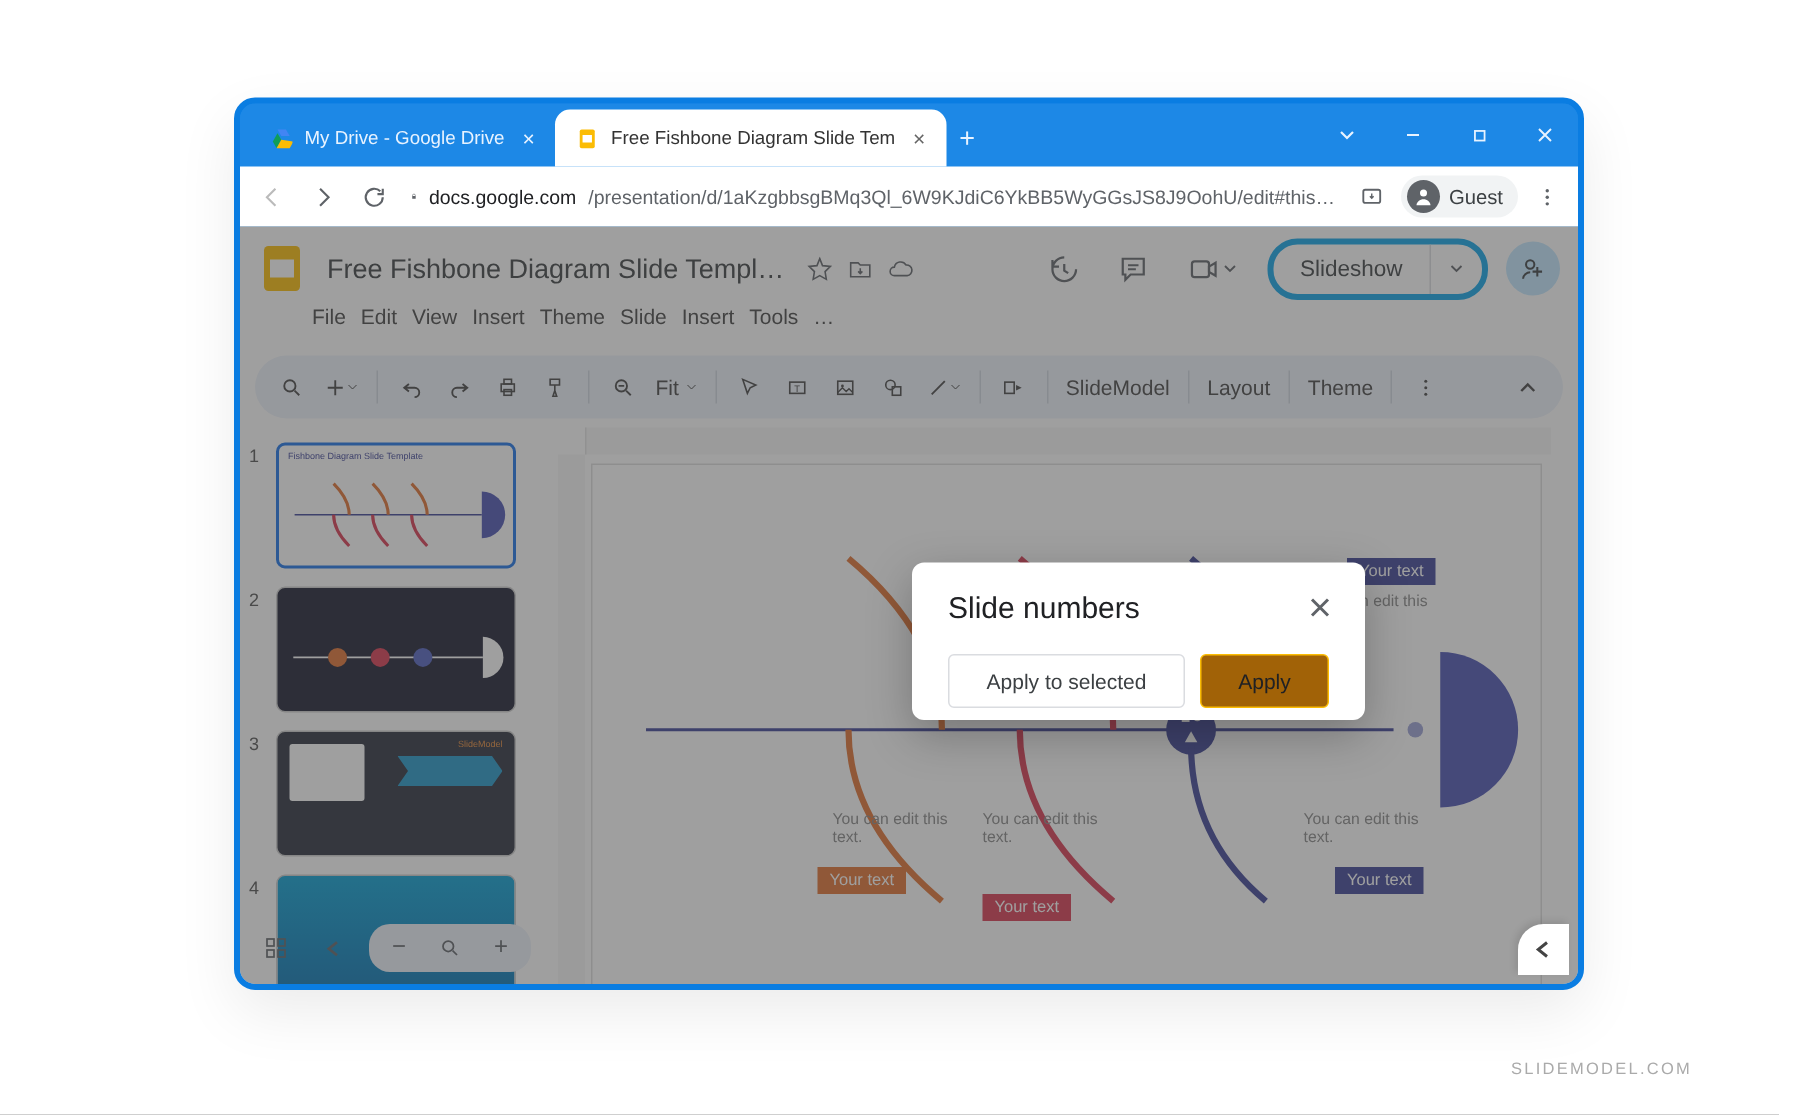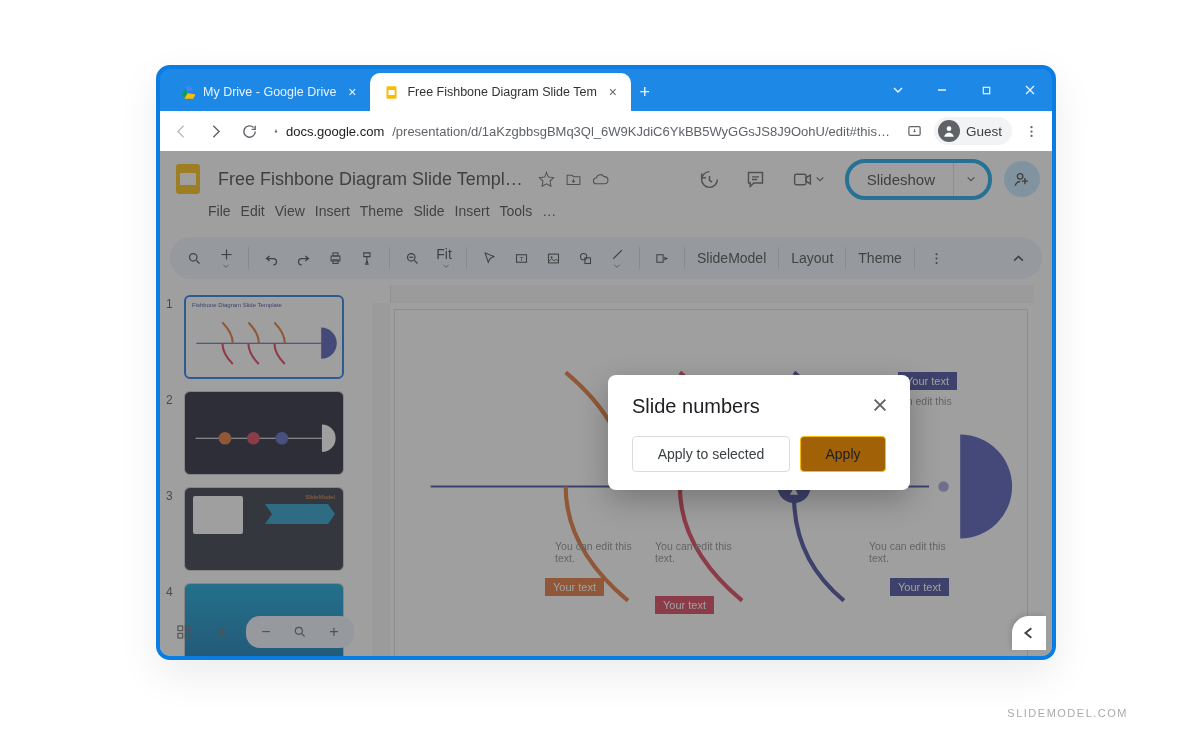--- a/index.html
+++ b/index.html
@@ -33,42 +33,42 @@
   .menubar { display: flex; gap: 10px; font-size: 14px; color: #444; padding: 2px 0 0 48px; }
   .menubar span { cursor: pointer; }
   .hdr-right { display: flex; align-items: center; gap: 12px; }
   .hdr-icon { width: 34px; height: 34px; display: flex; align-items: center; justify-content: center; color: #5f6368; cursor: pointer; border-radius: 50%; }
   .slideshow-btn { display: flex; align-items: center; border: 4px solid #0ea5e9; border-radius: 20px; overflow: hidden; }
   .slideshow-btn .main { padding: 8px 18px; font-size: 15px; color: #3c4043; border-right: 1px solid #dadce0; cursor: pointer; }
   .slideshow-btn .dd { padding: 8px 12px; cursor: pointer; color: #5f6368; }
   .share-btn { width: 36px; height: 36px; background: #c2e7ff; border-radius: 50%; display: flex; align-items: center; justify-content: center; color: #3c4043; cursor: pointer; }
   
   .toolbar { height: 42px; margin: 18px 10px 0 10px; background: #edf2fa; border-radius: 22px; display: flex; align-items: center; padding: 0 10px; gap: 4px; font-size: 14px; color: #444; }
-  .tbtn { min-width: 28px; height: 28px; display: flex; align-items: center; justify-content: center; cursor: pointer; border-radius: 4px; color: #444; padding: 0 4px; flex-direction: column; }
+  .tbtn { min-width: 28px; height: 28px; display: flex; align-items: center; justify-content: center; cursor: pointer; border-radius: 4px; color: #444; padding: 0 4px; }
   .tsep { width: 1px; height: 22px; background: #cfd6e0; margin: 0 4px; }
   .toolbar .collapse { margin-left: auto; }
   
   .workspace { display: flex; height: calc(100% - 110px); padding-top: 6px; }
   .thumbs { width: 190px; padding: 10px 6px; overflow: hidden; }
   .thumb-row { display: flex; gap: 6px; margin-bottom: 12px; }
   .thumb-num { width: 12px; font-size: 12px; color: #555; padding-top: 2px; }
   .thumb { flex: 1; height: 84px; border: 1px solid #ccc; border-radius: 6px; background: #111; position: relative; overflow: hidden; }
   .thumb.sel { border: 2px solid #1a73e8; background: #fff; }
   .thumb.wht { background: #fff; }
   .thumb.grad { background: linear-gradient(180deg, #08a0d4, #0670b1); }
   
   .canvas-area { flex: 1; position: relative; padding: 0 10px 0 20px; }
   .ruler-h { position: absolute; top: 0; left: 40px; right: 18px; height: 18px; background: #f6f6f6; border-left: 1px solid #e3e3e3; }
   .ruler-v { position: absolute; top: 18px; left: 22px; width: 18px; bottom: 0; background: #f6f6f6; }
   .canvas { position: absolute; top: 24px; left: 44px; right: 24px; bottom: 10px; background: #fff; border: 1px solid #ddd; }
   
   .fishbone-label { position: absolute; background: #3c4296; color: #fff; font-size: 11px; padding: 3px 8px; }
   .edit-text { position: absolute; font-size: 10.5px; color: #888; width: 80px; }
   
-  .dialog { position: absolute; z-index: 100; left: 448px; top: 306px; width: 302px; background: #fff; border-radius: 8px; box-shadow: 0 10px 30px rgba(0,0,0,0.25); padding: 20px 24px 18px 24px; }
+  .dialog { position: absolute; z-index: 100; left: 448px; top: 306px; width: 302px; background: #fff; border-radius: 8px; box-shadow: 0 10px 30px rgba(0,0,0,0.25); padding: 20px 24px 8px 24px; }
   .dialog h2 { font-size: 20px; font-weight: 400; color: #202124; margin-bottom: 18px; }
   .dialog .close { position: absolute; top: 18px; right: 18px; width: 24px; height: 24px; display: flex; align-items: center; justify-content: center; color: #5f6368; cursor: pointer; }
   .radio-row { display: flex; gap: 22px; margin-bottom: 14px; }
   .radio-opt { display: flex; align-items: center; gap: 8px; font-size: 14px; color: #3c4043; cursor: pointer; }
   .radio { width: 16px; height: 16px; border: 2px solid #5f6368; border-radius: 50%; display: flex; align-items: center; justify-content: center; }
   .radio.on { border-color: #1a73e8; }
   .radio.on::after { content: ''; width: 8px; height: 8px; background: #1a73e8; border-radius: 50%; }
   .check-row { display: flex; align-items: center; gap: 12px; font-size: 14px; color: #3c4043; margin-bottom: 22px; cursor: pointer; }
   .checkbox { width: 16px; height: 16px; border: 2px solid #5f6368; }
   .dialog-btns { display: flex; gap: 10px; justify-content: space-between; }

